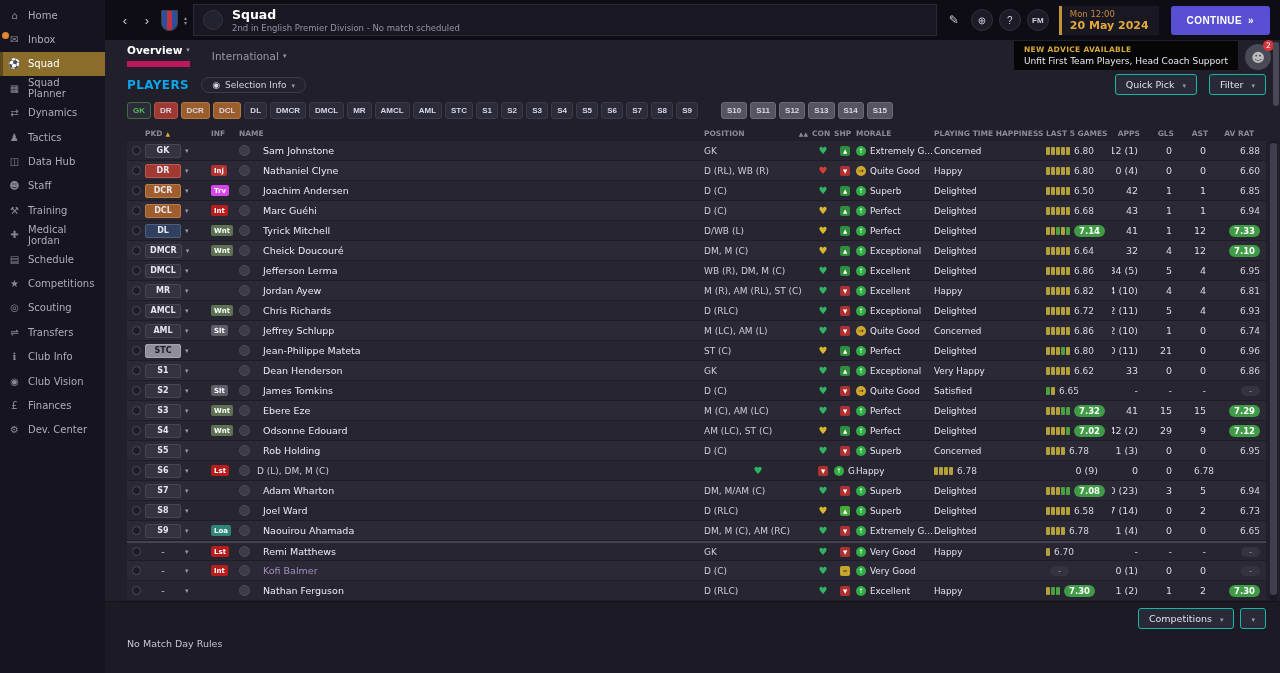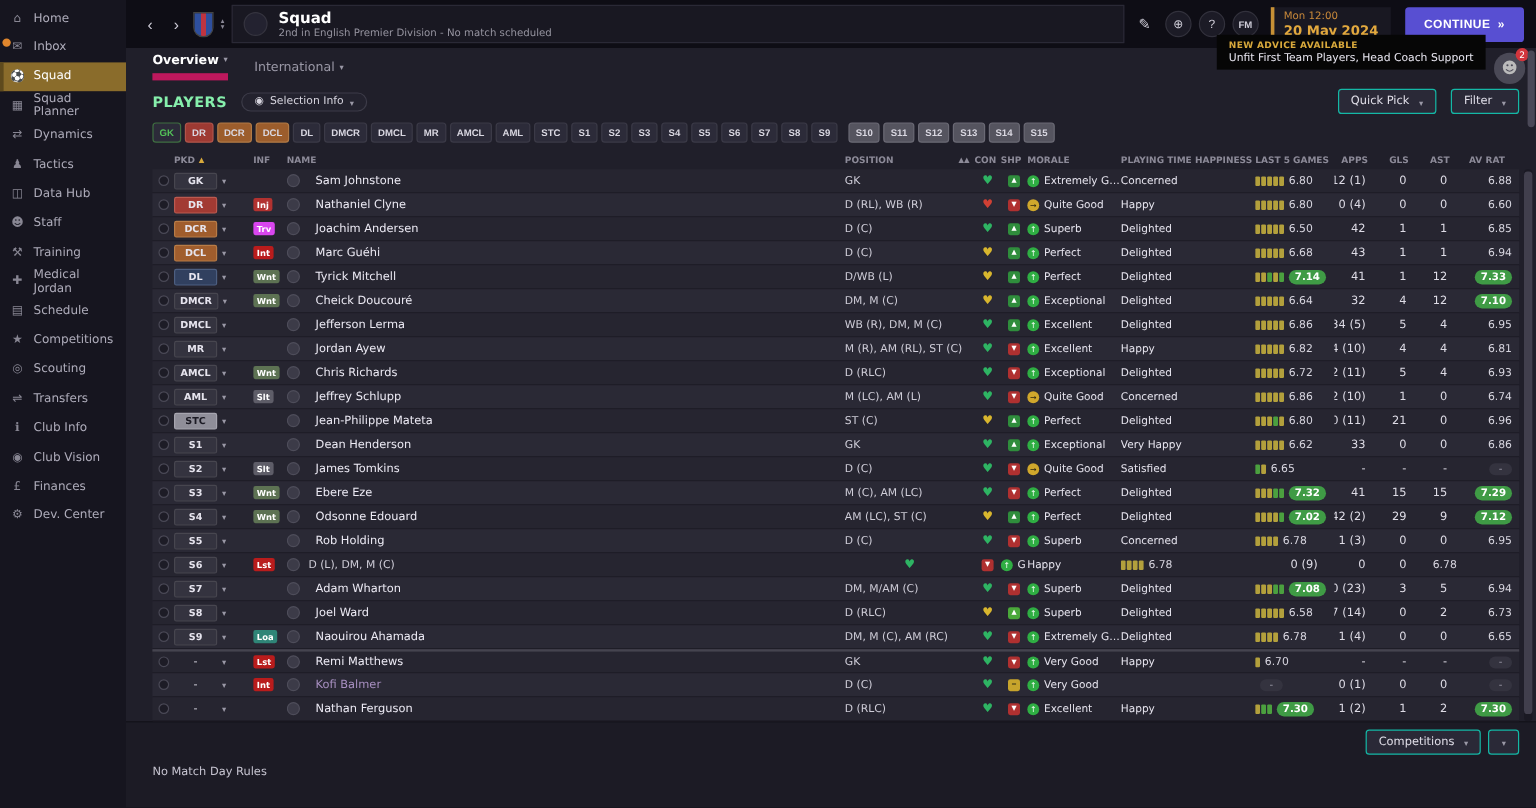--- a/index.html
+++ b/index.html
@@ -27,44 +27,44 @@
   .t-title{font-size:12.5px;font-weight:bold;color:#fff;}
   .t-sub{font-size:8.5px;color:#95939f;margin-top:1px;}
   .icbtn{width:22px;height:22px;border-radius:50%;background:#1c1b26;border:1px solid #32313c;color:#cfcdd8;font-size:10px;display:flex;align-items:center;justify-content:center;cursor:pointer;flex-shrink:0;}
   .icbtn.plain{background:none;border:none;font-size:12px;}
   .icbtn .fm{font-size:8px;font-weight:bold;}
   .datebox{border-left:3px solid #c79136;background:#191822;padding:3px 10px 3px 8px;margin-left:4px;flex-shrink:0;}
   .d1{font-size:8.5px;color:#c9893a;}
   .d2{font-size:11px;font-weight:bold;color:#e3a93e;}
   .continue{margin-left:6px;height:29px;padding:0 16px;background:#584fd2;border:none;border-radius:3px;color:#fff;font-size:10px;font-weight:bold;letter-spacing:.4px;cursor:pointer;display:flex;align-items:center;gap:6px;flex-shrink:0;}
 
-  .advice{position:absolute;top:29px;right:42px;display:flex;flex-direction:column;background:#060606;padding:4px 10px;z-index:5;min-width:196px;}
+  .advice{position:absolute;top:41px;right:42px;display:flex;flex-direction:column;background:#060606;padding:4px 10px;z-index:5;min-width:196px;}
   .adv-t{font-size:7.5px;font-weight:bold;color:#d8a93c;letter-spacing:.3px;}
   .adv-x{font-size:9px;color:#e8e6f0;margin-top:2px;}
   .avatar{position:absolute;top:44px;right:9px;width:26px;height:26px;border-radius:50%;background:#4a4956;display:flex;align-items:center;justify-content:center;color:#bbb;font-size:13px;z-index:6;}
   .av-badge{position:absolute;top:-4px;right:-3px;background:#d2353c;color:#fff;font-size:7.5px;border-radius:50%;width:11px;height:11px;display:flex;align-items:center;justify-content:center;}
 
   .tabs{height:27px;display:flex;align-items:flex-end;gap:22px;padding:0 0 0 22px;flex-shrink:0;}
   .tab{font-size:10.5px;color:#9a98a6;padding-bottom:5px;display:flex;gap:4px;cursor:pointer;}
   .tab.active{color:#fff;font-weight:bold;border-bottom:6px solid #be185d;}
   .cv{font-size:7px;color:#9a98a6;margin-top:2px;}
 
   .pbar{display:flex;align-items:center;gap:12px;padding:7px 14px 5px 22px;flex-shrink:0;}
-  .ptitle{color:#86efac;font-size:12px;font-weight:bold;letter-spacing:.4px;text-align:center;}
+  .ptitle{color:#0ea5e9;font-size:12px;font-weight:bold;letter-spacing:.4px;text-align:center;}
   .selinfo{display:flex;align-items:center;gap:5px;border:1px solid #3c3b48;border-radius:11px;padding:2px 10px;font-size:9px;color:#d6d4de;background:#23222e;cursor:pointer;}
   .spacer{flex:1;}
   .btn{display:flex;align-items:center;gap:8px;background:#2a2937;border:1px solid #14b8a6;border-radius:3px;padding:4px 10px;font-size:9.5px;color:#e0dee8;cursor:pointer;}
 
   .chips{display:flex;gap:3px;padding:2px 14px 7px 22px;flex-shrink:0;}
   .chip{height:17px;min-width:22px;padding:0 5px;display:flex;align-items:center;justify-content:center;background:#2c2b39;border:1px solid #3b3a47;border-radius:3px;font-size:8px;font-weight:bold;color:#d9d7e1;cursor:pointer;}
   .chip-gk{color:#53c058;border-color:#3f6f41;}
   .chip-red{background:#9e3a33;border-color:#b0554b;}
   .chip-orange{background:#9c5d2c;border-color:#b07a46;}
   .chip-light{background:#55545f;border-color:#6a6974;}
-  .chip.gap{margin-left:6px;}
+  .chip.gap{margin-left:20px;}
 
   
   .table{flex-shrink:0;margin:0 14px 0 22px;position:relative;}
   .thead,.row{display:grid;grid-template-columns:18px 66px 28px 18px 1fr 108px 22px 22px 78px 112px 66px 40px 34px 34px 46px;}
   .thead{height:15px;font-size:7.5px;color:#8c8a98;font-weight:bold;align-items:center;}
   .th{display:flex;align-items:center;gap:3px;overflow:hidden;white-space:nowrap;}
   .sort{color:#d8a93c;font-size:6px;}
   .arr{margin-left:auto;font-size:6px;padding-right:4px;color:#8c8a98;}
   .span2{grid-column:span 2;}
   .thr{justify-content:flex-end;padding-right:12px;}

